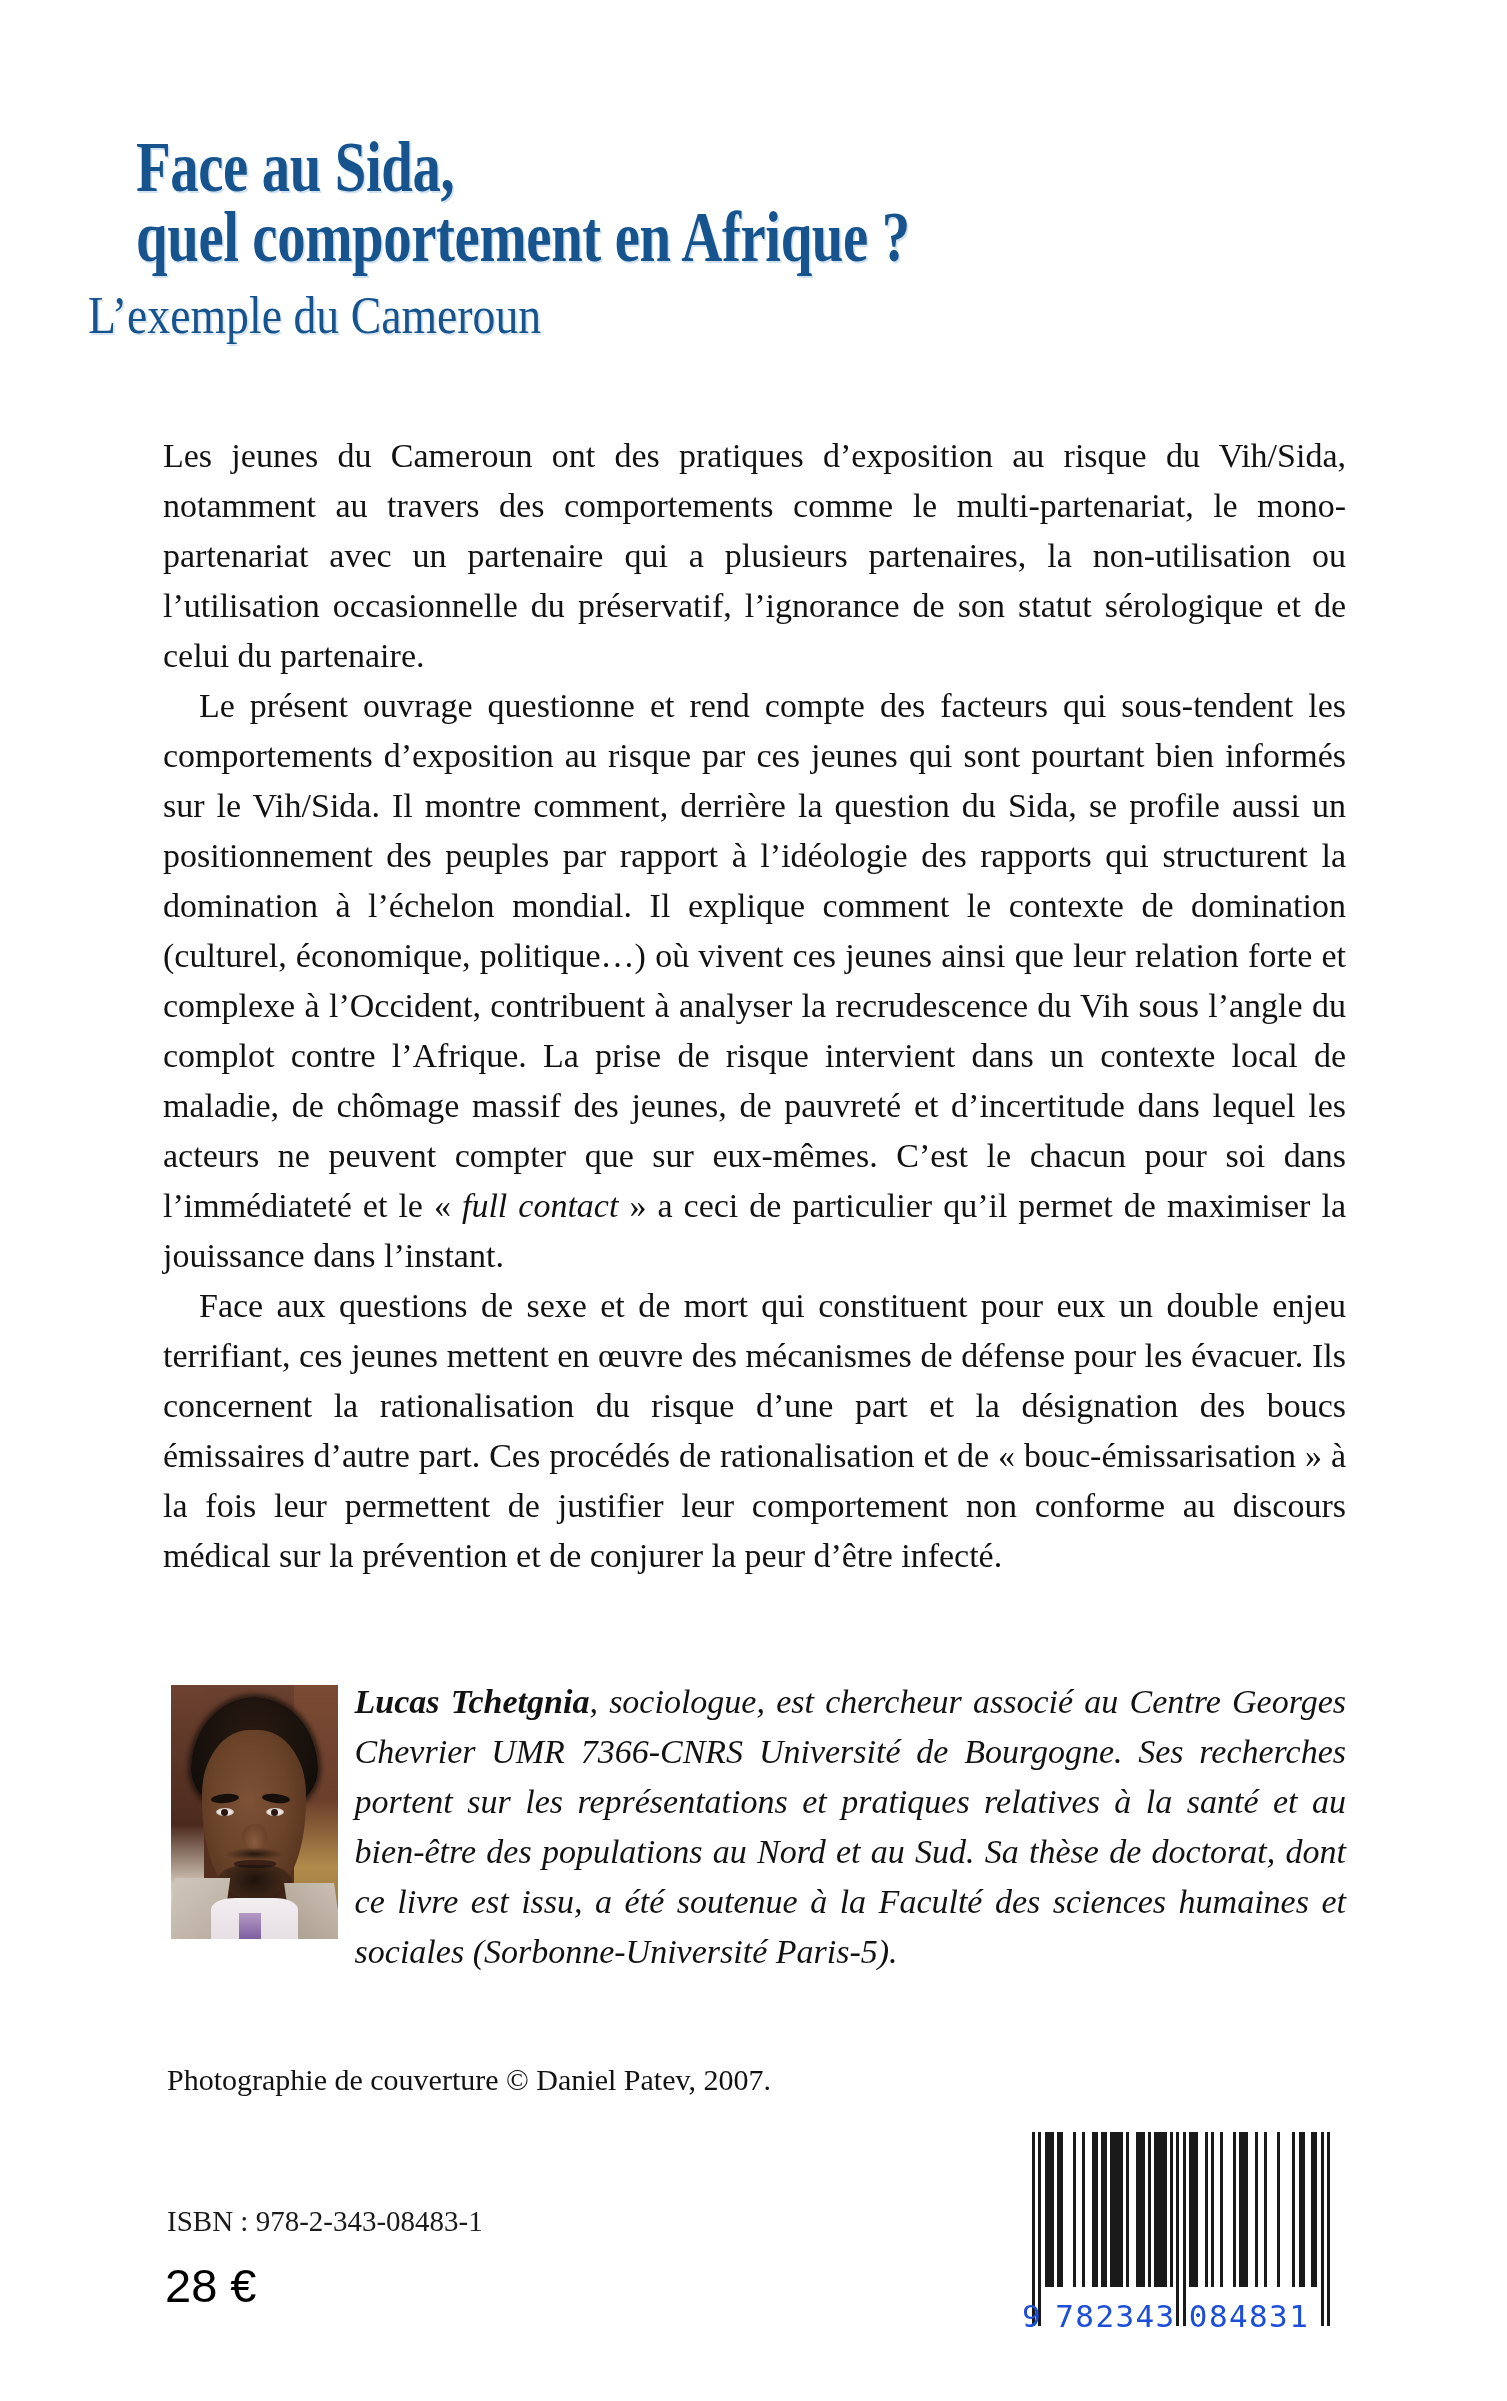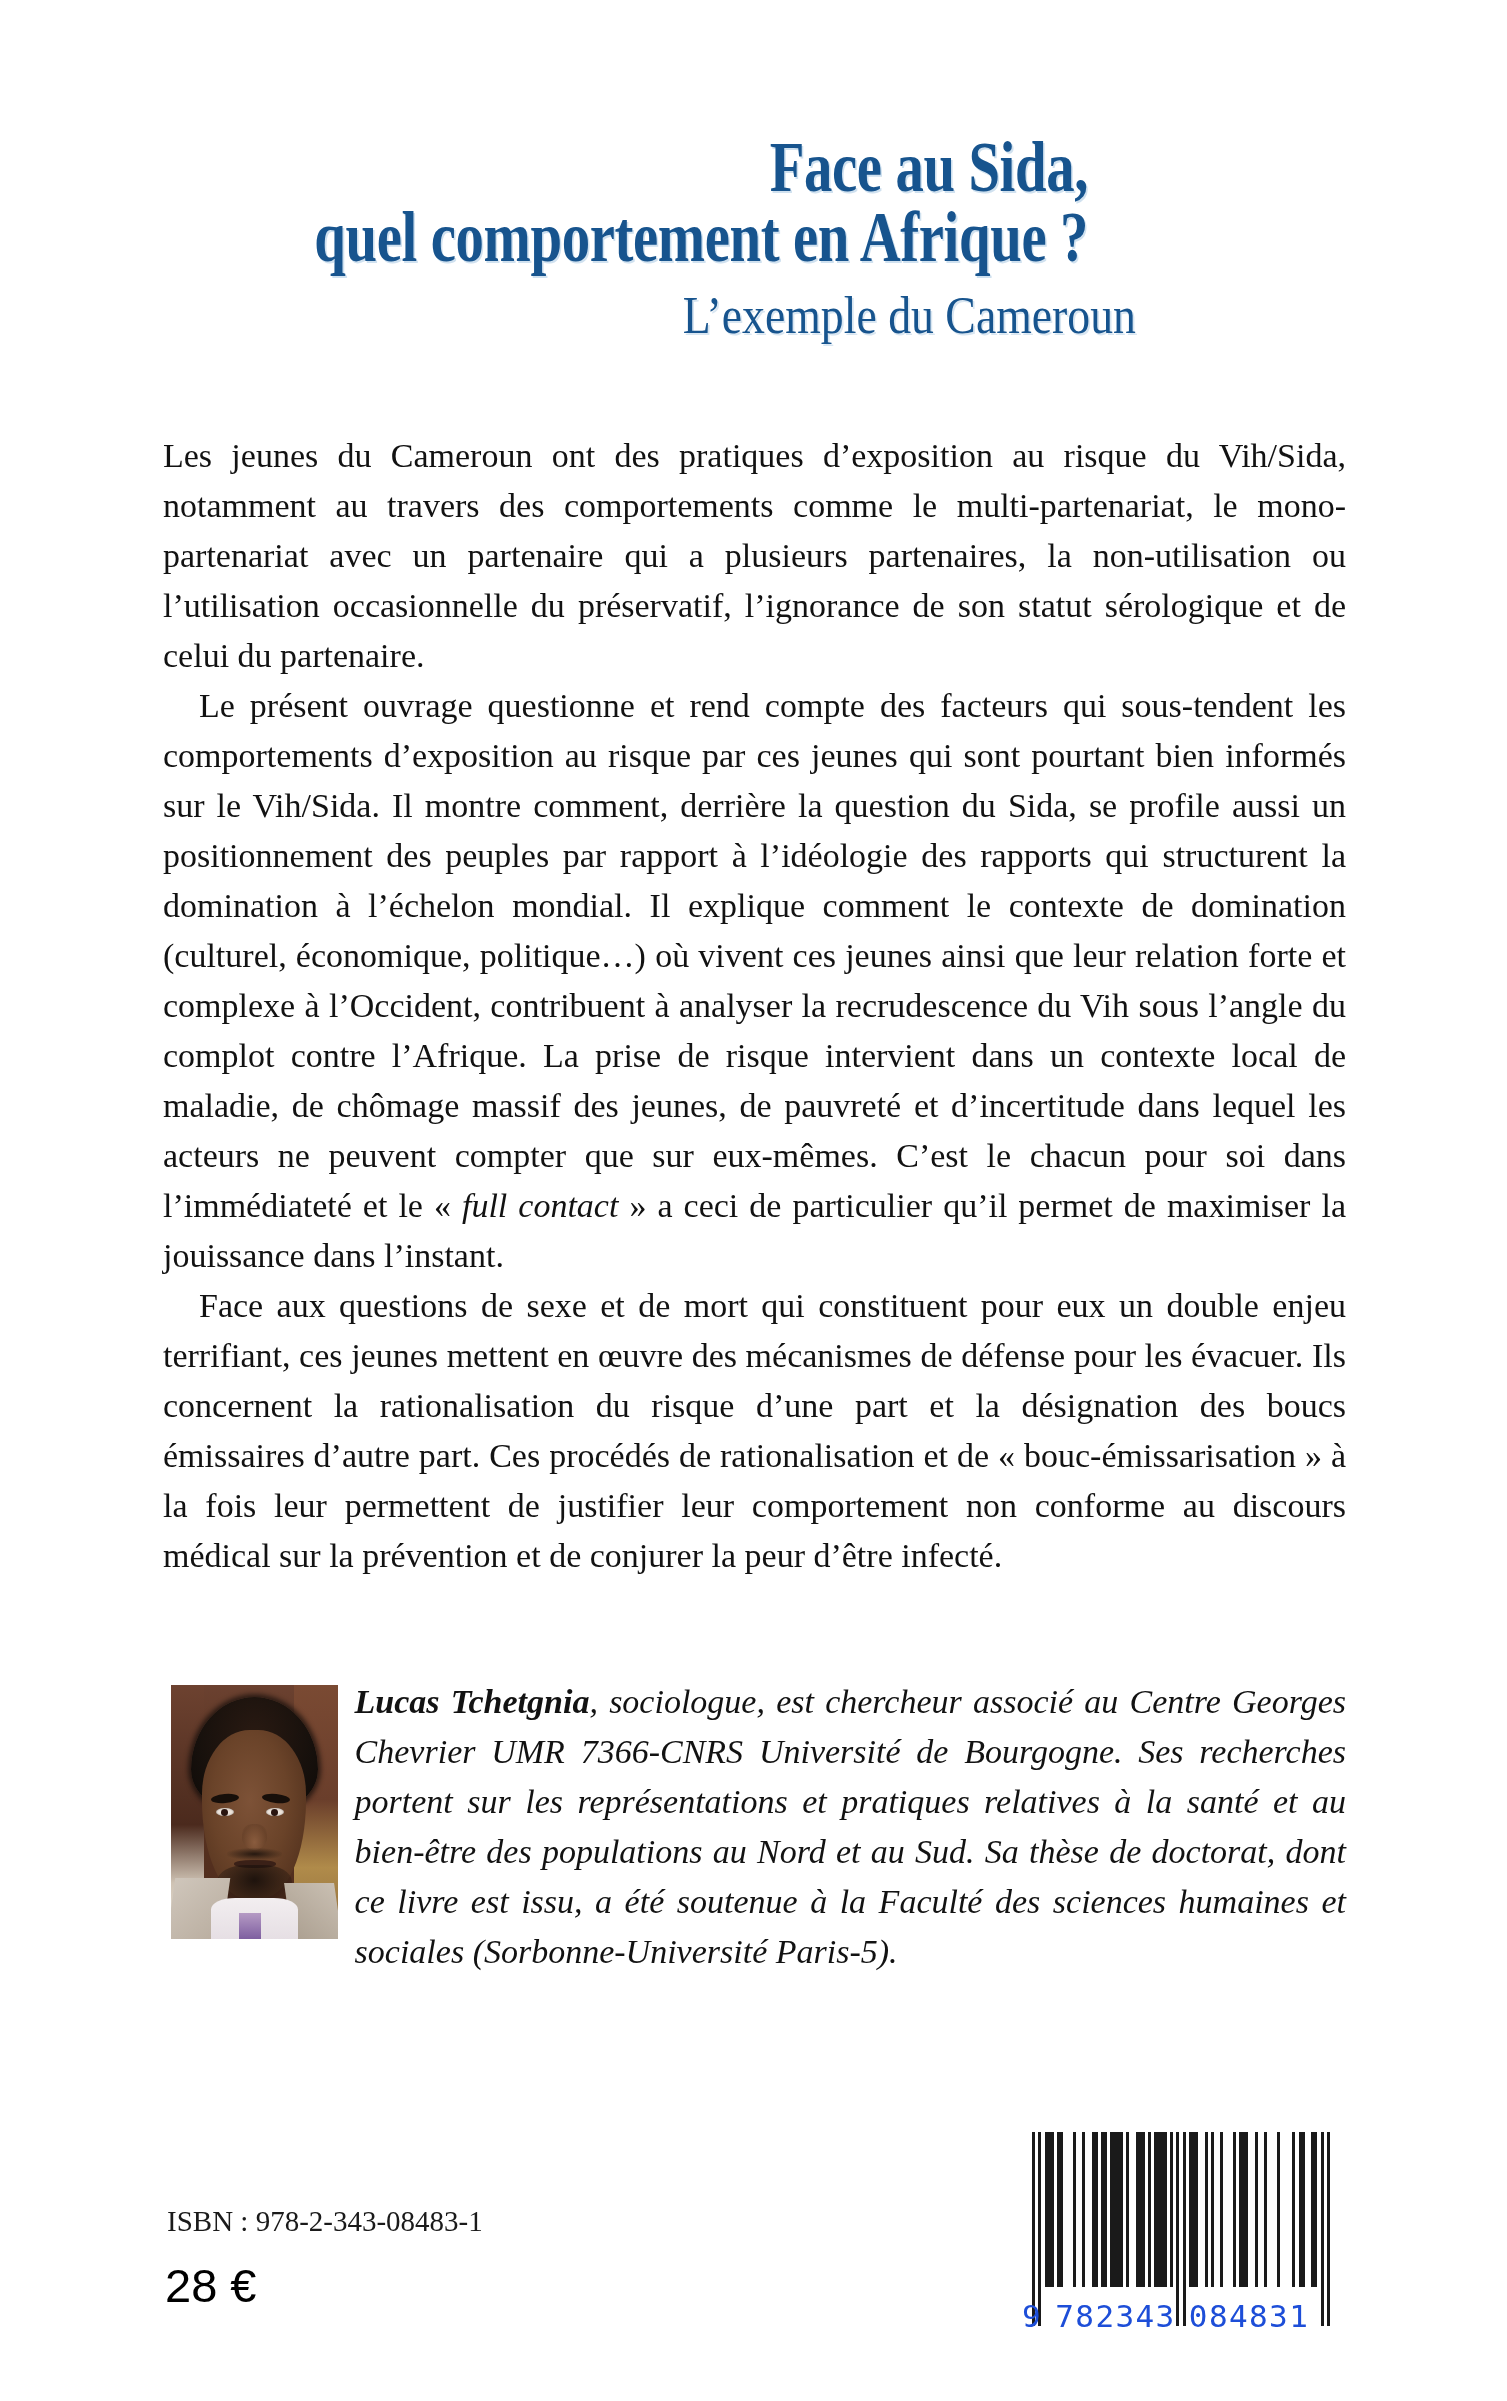--- a/index.html
+++ b/index.html
@@ -18,24 +18,24 @@
 
   .page {
     position: absolute;
     inset: 0;
     background: #ffffff;
   }
 
   
   .title-block {
     position: absolute;
-    left: 8px;
+    left: 16px;
     top: 132px;
     width: 1200px;
-    text-align: right;
+    text-align: left;
   }
   .title-line {
     color: #17548E;
     font-family: "Liberation Serif", "DejaVu Serif", serif;
     font-weight: bold;
     font-size: 71px;
     line-height: 70px;
     letter-spacing: -0.5px;
     transform: scaleX(0.80);
     transform-origin: center center;
@@ -283,20 +283,21 @@
       <div class="mouth"></div>
       <div class="beard"></div>
       <div class="jacket-l"></div>
       <div class="jacket-r"></div>
       <div class="shirt"></div>
       <div class="tie"></div>
     </div>
     <span class="bio-name">Lucas </span><span class="bio-name smallcaps">Tchetgnia</span><span>, sociologue, est chercheur associé au Centre Georges Chevrier UMR 7366-CNRS Université de Bourgogne. Ses recherches portent sur les représentations et pratiques relatives à la santé et au bien-être des populations au Nord et au Sud. Sa thèse de doctorat, dont ce livre est issu, a été soutenue à la Faculté des sciences humaines et sociales (Sorbonne-Université Paris-5).</span>
   </div>
 
+  <div class="photo-credit">Photographie de couverture © Daniel Patev, 2007.</div>
 
   <div class="isbn-line">ISBN : 978-2-343-08483-1</div>
   <div class="price-line">28 €</div>
 
   <div class="barcode-box">
     <div class="barcode-bars" id="barcode-bars">
         <span style="left: 0px; width: 3.1px; height: 194px;"></span>
         <span style="left: 6.3px; width: 3.1px; height: 194px;"></span>
         <span style="left: 12.6px; width: 9.4px; height: 155px;"></span>
         <span style="left: 25px; width: 6.3px; height: 155px;"></span>

